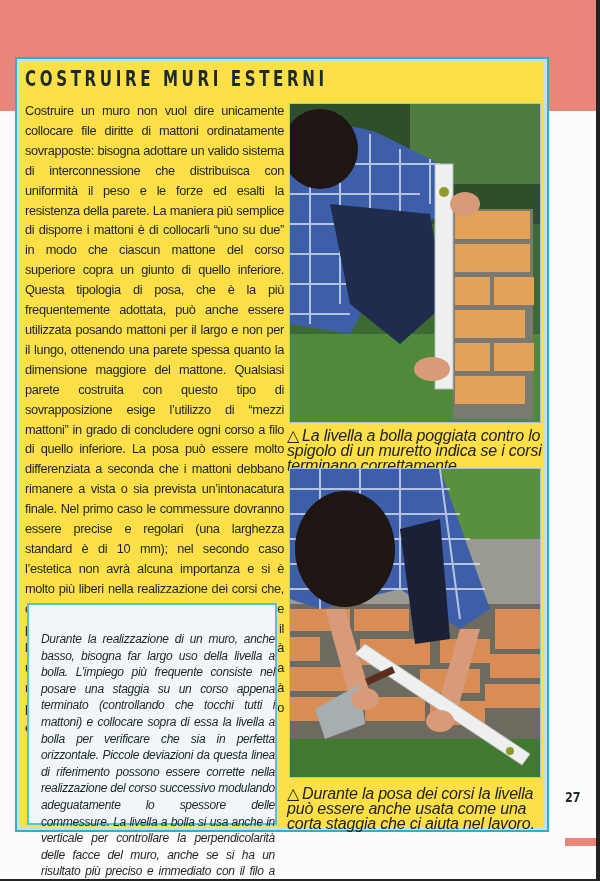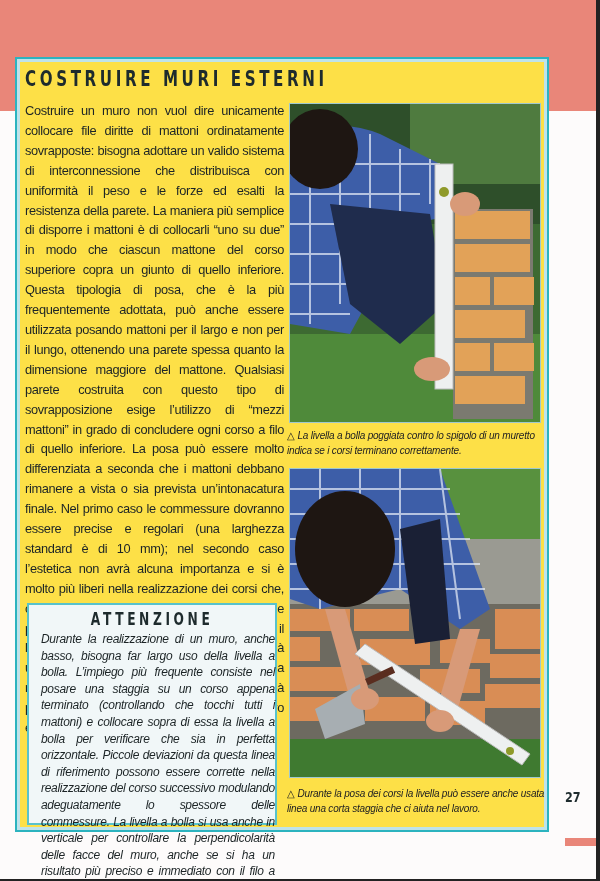--- a/index.html
+++ b/index.html
@@ -39,21 +39,21 @@
   }
   .photo {
     position:absolute; left:272px; width:250px; overflow:hidden;
     border:1px solid #9fc8cf;
   }
   .photo1 { top:44px; height:318px; }
   .photo2 { top:409px; height:308px; }
   .photo svg { display:block; width:100%; height:100%; }
   .caption {
     position:absolute; left:270px; width:262px;
-    font-size:10px; line-height:15px; font-style:italic; color:#222;
+    font-size:16px; line-height:15px; font-style:italic; color:#222;
     letter-spacing:-0.2px;
   }
   .caption1 { top:369px; }
   .caption2 { top:727px; }
   .tri { font-style:normal; margin-right:3px; }
   .attn {
     position:absolute; left:10px; top:544px; width:246px; height:218px;
     background:#f1f7f8; border:2px solid #58c2cb;
   }
   .attn-title {
@@ -182,25 +182,24 @@
       <circle cx="220" cy="282" r="4" fill="#8f9a2a"></circle>
 
       <polygon points="25,240 70,215 75,255 35,270" fill="#a7aeb2"></polygon>
       <rect x="75" y="210" width="30" height="7" fill="#5a2d1f" transform="rotate(-25 75 210)"></rect>
 
       <ellipse cx="75" cy="230" rx="14" ry="11" fill="#d89a78"></ellipse>
       <ellipse cx="150" cy="252" rx="14" ry="11" fill="#d89a78"></ellipse>
     </svg>
   </div>
   <div class="caption caption2">
-    <span class="tri">△</span><span>Durante la posa dei corsi la livella può essere anche usata linea una corta staggia che ci aiuta nel lavoro.</span>
+    <span class="tri">△</span><span>Durante la posa dei corsi la livella può essere anche usata come una corta staggia che ci aiuta nel lavoro.</span>
   </div>
 
   <div class="attn">
-    <div class="attn-title"><span>ATTENZIONE</span></div>
     <div class="attn-text">Durante la realizzazione di un muro, anche basso, bisogna far largo uso della livella a bolla. L’impiego più frequente consiste nel posare una staggia su un corso appena terminato (controllando che tocchi tutti i mattoni) e collocare sopra di essa la livella a bolla per verificare che sia in perfetta orizzontale. Piccole deviazioni da questa linea di riferimento possono essere corrette nella realizzazione del corso successivo modulando adeguatamente lo spessore delle commessure. La livella a bolla si usa anche in verticale per controllare la perpendicolarità delle facce del muro, anche se si ha un risultato più preciso e immediato con il filo a piombo.</div>
   </div>
 </div>
 
 <div class="page-num">27</div>
 <div class="page-bar"></div>
 <div class="right-edge"></div>
 <div class="bottom-edge"></div>
 
 </body></html>

